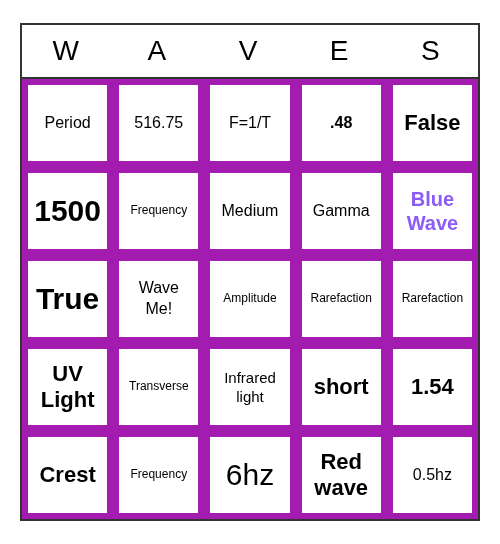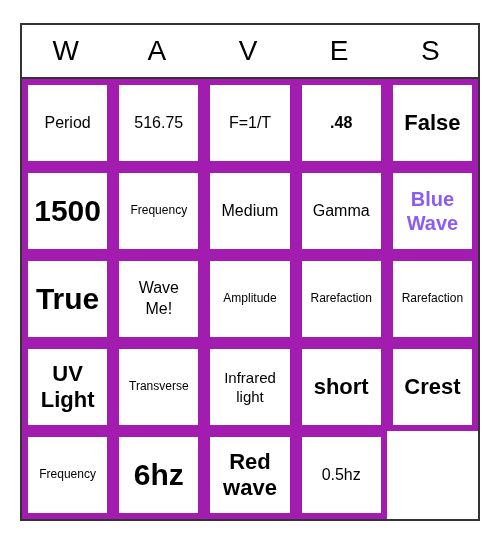--- a/index.html
+++ b/index.html
@@ -118,27 +118,30 @@
       <div class="cell">
         <span style="font-size: 12px; line-height: 1.3; text-align: center;">Transverse</span>
       </div>
       <div class="cell">
         <span style="font-size: 15px; line-height: 1.3; ">Infrared light</span>
       </div>
       <div class="cell">
         <span style="font-size: 22px; font-weight: bold; line-height: 1.2; text-align: center;">short</span>
       </div>
       <div class="cell">
+        <span style="font-size: 22px; font-weight: bold; line-height: 1.2; text-align: center;">1.54</span>
+      </div>
+      <div class="cell">
         <span style="font-size: 22px; font-weight: bold; line-height: 1.2; text-align: center;">Crest</span>
       </div>
       <div class="cell">
         <span style="font-size: 12px; line-height: 1.3; text-align: center;">Frequency</span>
       </div>
       <div class="cell">
-        <span style="font-size: 30px; font-weight: bold; line-height: 1.2; text-align: center;">6hz</span>
+        <span style="font-size: 30px; font-weight: normal; line-height: 1.2; text-align: center;">6hz</span>
       </div>
       <div class="cell">
         <span style="font-size: 22px; font-weight: bold; line-height: 1.2; text-align: center;">Red wave</span>
       </div>
       <div class="cell">
         <span style="font-size: 16px; line-height: 1.3; text-align: center;">0.5hz</span>
       </div>
     </div>
 </div>
 

